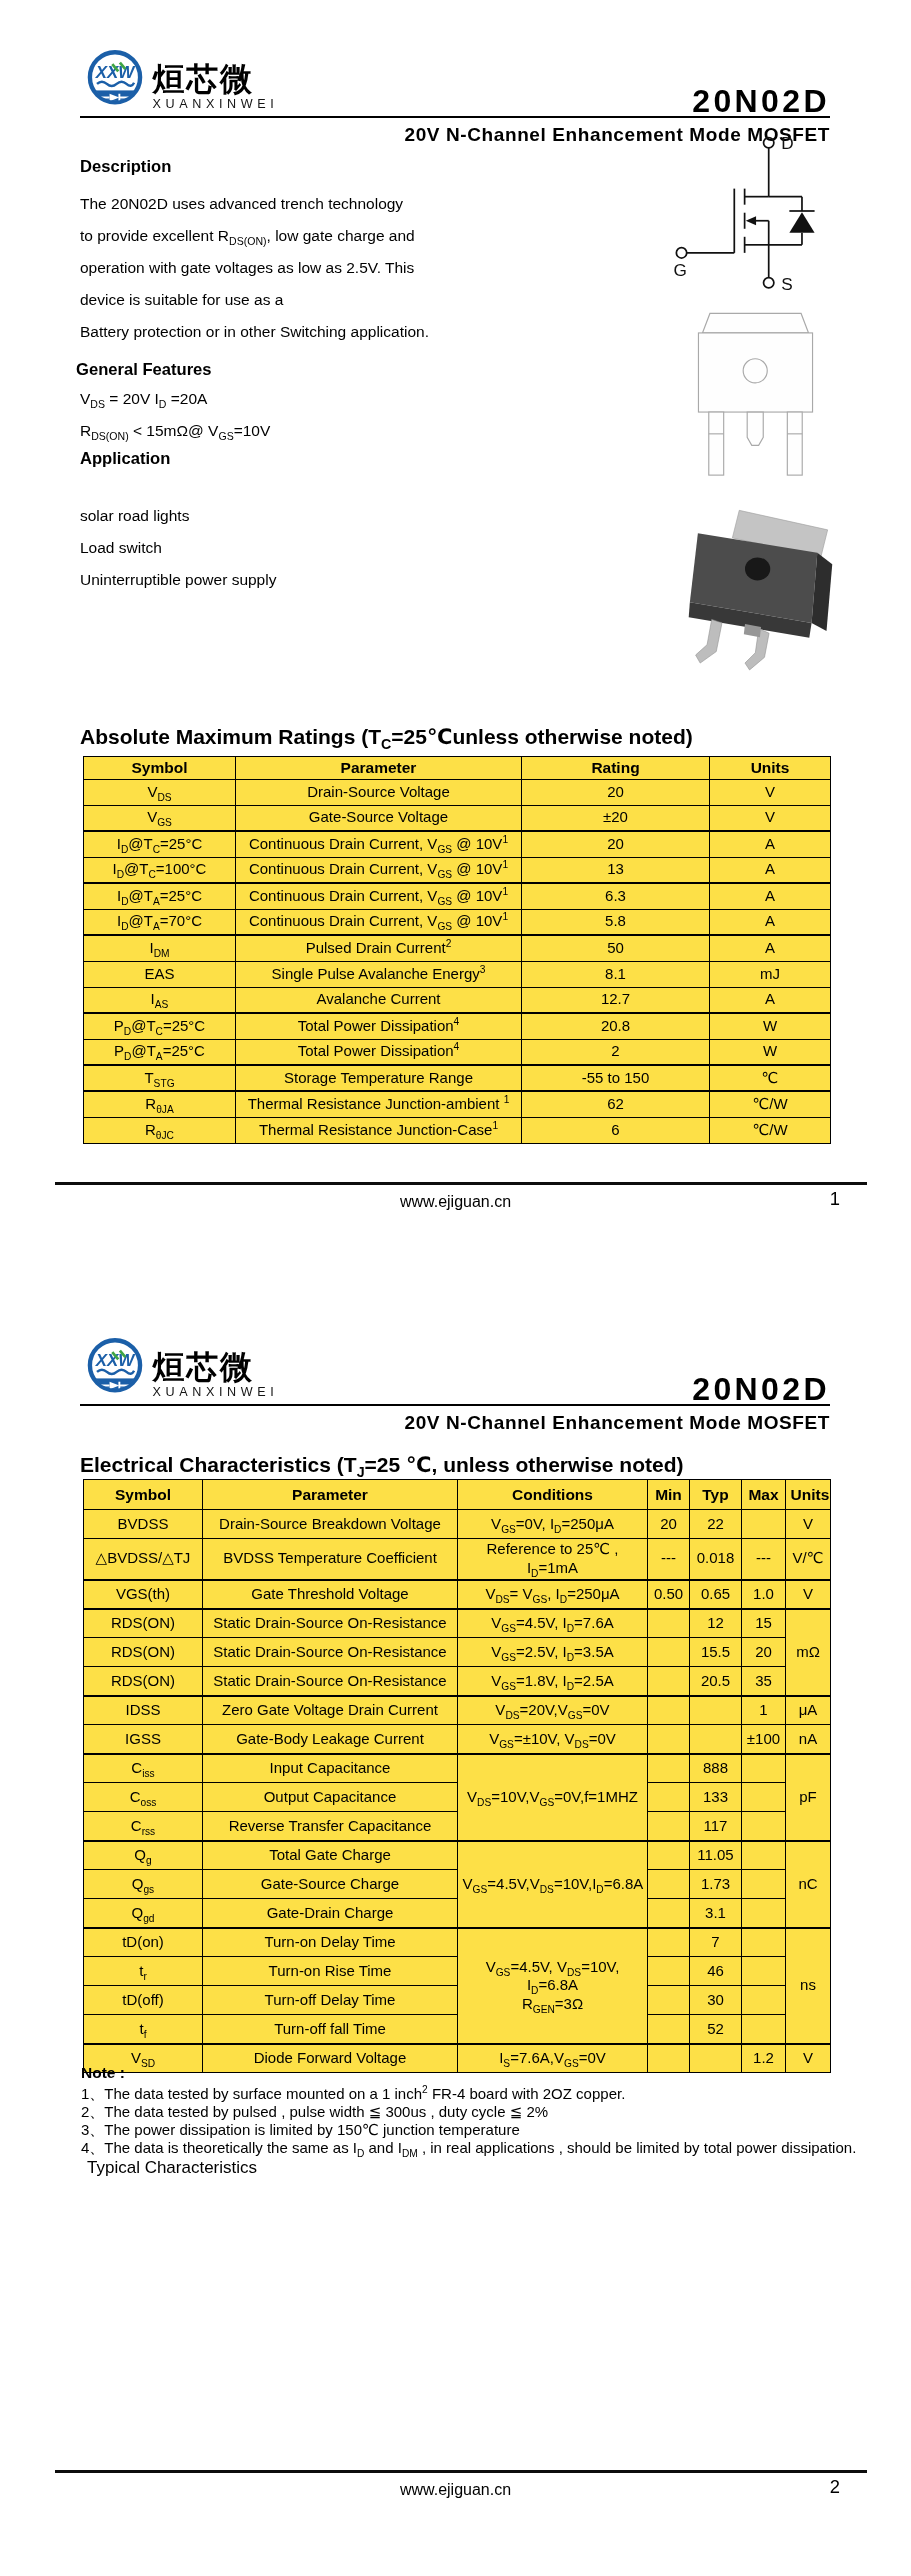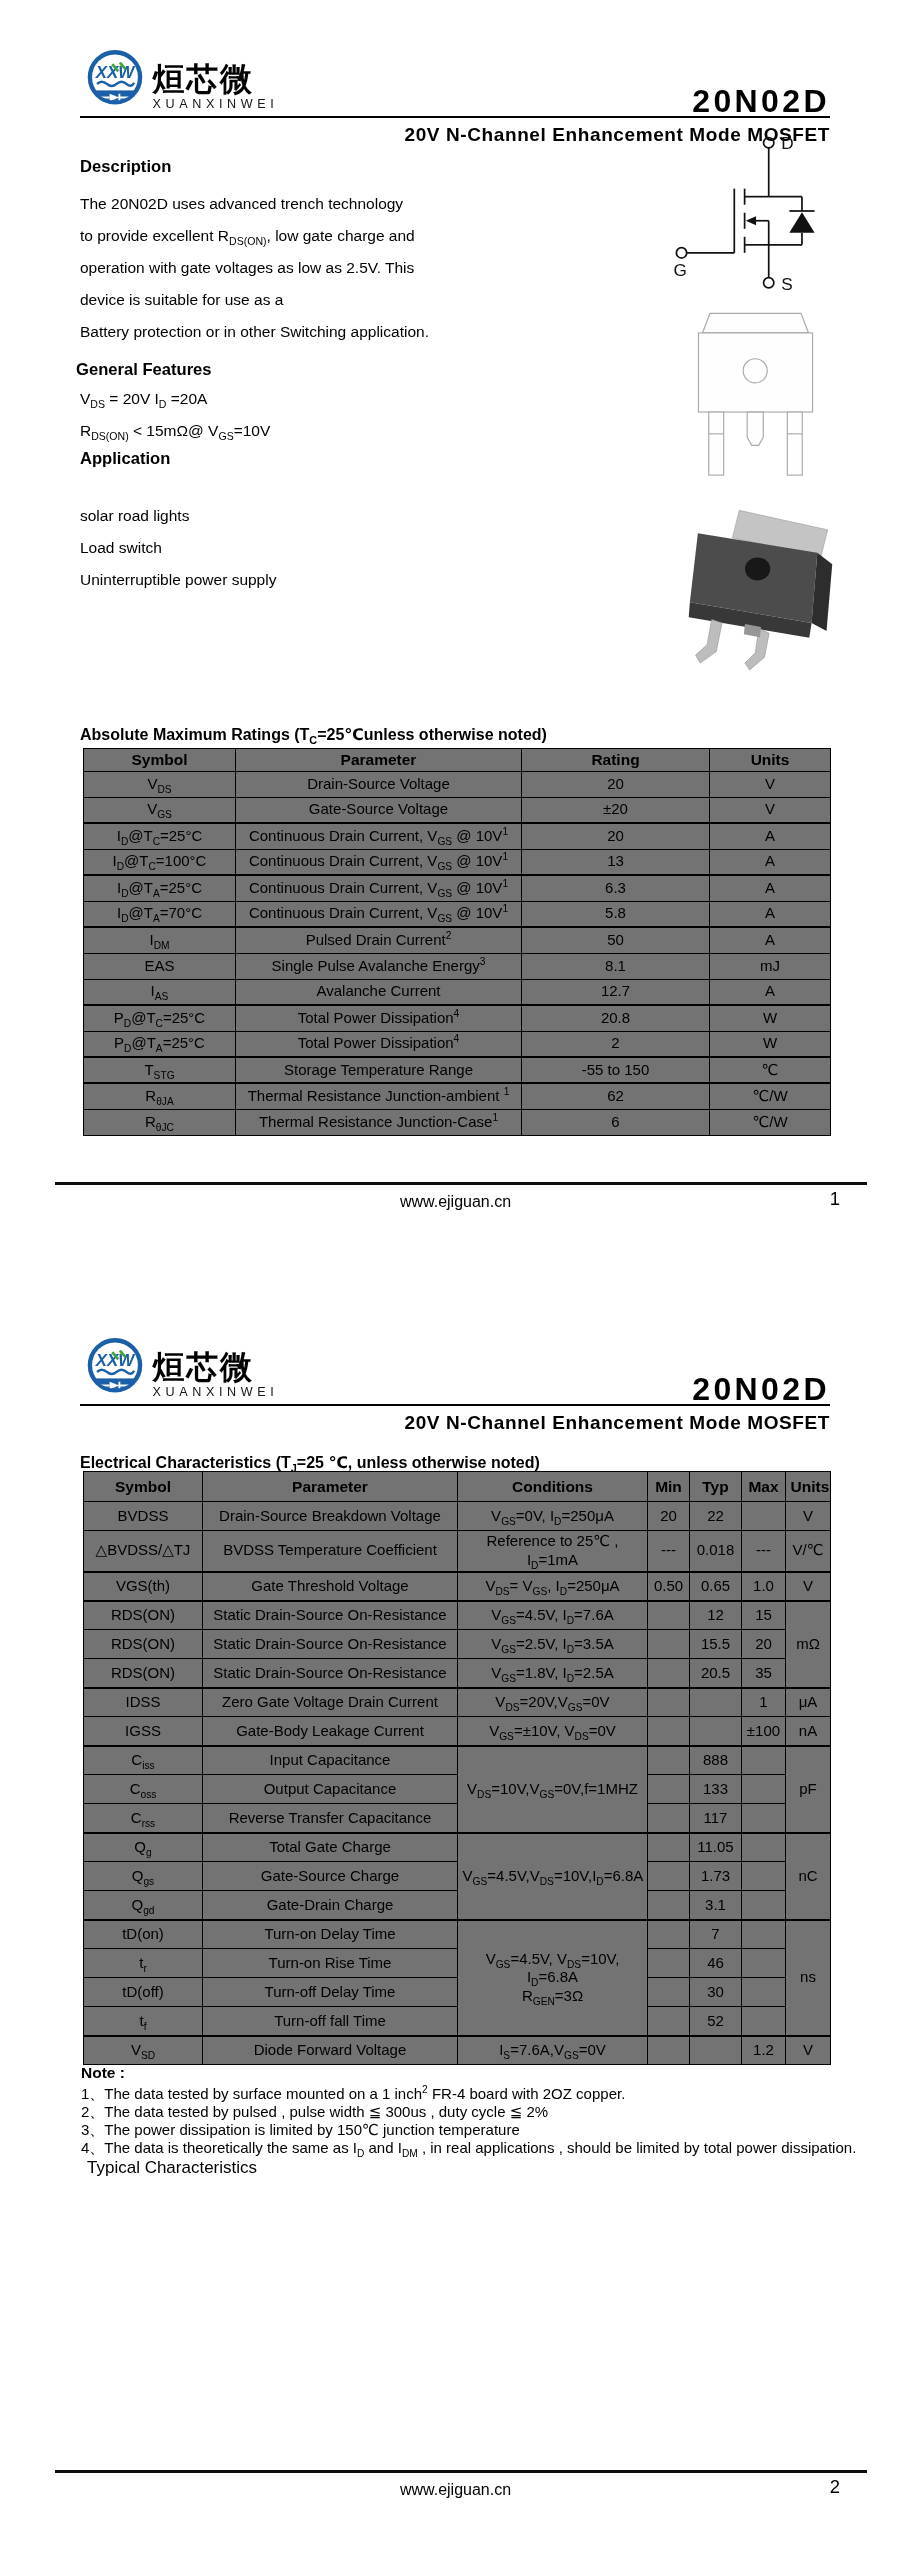--- a/index.html
+++ b/index.html
@@ -14,33 +14,33 @@
   .logo-names { margin-left:7.5px; }
   .name-cn { font-size:32px; font-weight:700; line-height:1.0; letter-spacing:1.7px; margin-top:15px; }
   .name-en { font-size:12.6px; font-weight:500; letter-spacing:4.6px; margin-top:1.7px; color:#141414; }
   .part-number { right:81px; top:85px; font-size:32px; font-weight:700; letter-spacing:3.4px; line-height:1; }
   .header-rule { left:80px; top:116px; width:750px; height:2.3px; background:#000; }
   .subtitle { right:81px; top:124px; font-size:19px; font-weight:700; letter-spacing:0.6px; }
 
   
   .h3 { font-size:16.6px; font-weight:700; line-height:1.1; }
   .bodytext { font-size:15.5px; line-height:32px; white-space:nowrap; }
-  .tbl-heading { font-size:16px; font-weight:700; }
+  .tbl-heading { font-size:21px; font-weight:700; }
 
   .desc-h   { left:80px; top:158px; }
   .desc-t   { left:80px; top:188px; }
   .gf-h     { left:76px; top:361px; }
   .gf-t     { left:80px; top:383px; }
   .app-h    { left:80px; top:450px; }
   .app-t    { left:80px; top:474px;margin-top:26px; }
   .absmax-h { left:80px; top:725px; }
   .ec-h     { left:80px; top:165px; }
 
   
-  table { border-collapse:collapse; table-layout:fixed; position:absolute; left:83px; width:747px; font-size:15px; background:#737373; border:1.7px solid #000; }
+  table { border-collapse:collapse; table-layout:fixed; position:absolute; left:83px; width:747px; font-size:15px; background:#fde047; border:1.7px solid #000;margin-top:8px; }
   th,td { border:1.1px solid #000; text-align:center; vertical-align:middle; padding:1.1px 4.6px; line-height:1.25; overflow:hidden; }
   th { font-weight:700; font-size:15.5px; }
   #t1 { top:748px; }
   #t2 { top:183px; }
   #t1 thead tr { height:22px; }
   #t1 tbody tr { height:26px; }
   #t2 thead tr { height:30px; }
   #t2 tbody tr { height:29px; }
   tr.thick td, tr.thick th { border-top-width:2.9px; }
 

